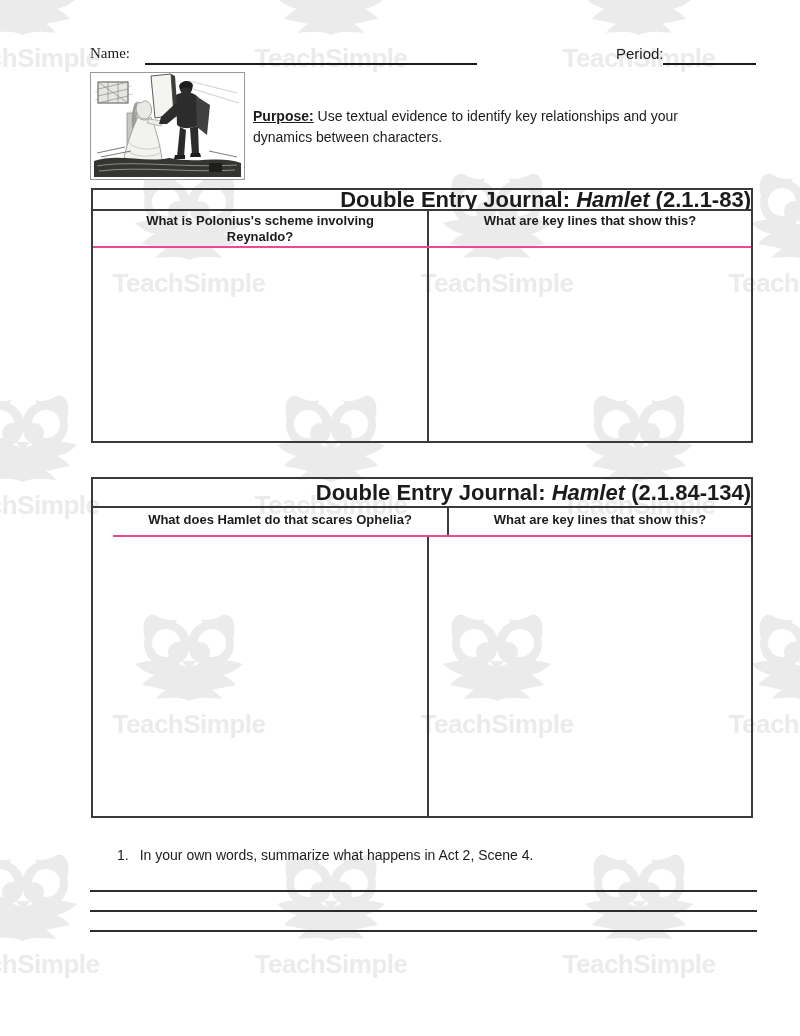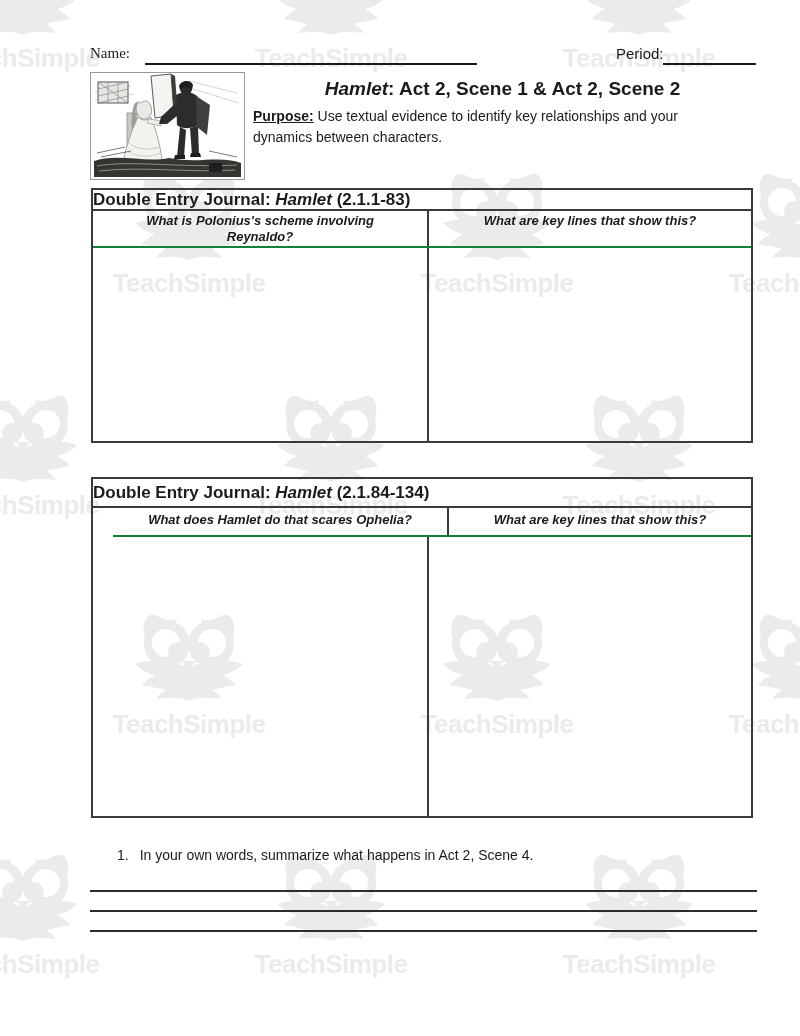--- a/index.html
+++ b/index.html
@@ -31,24 +31,24 @@
   }
   .it{font-style:italic;}
   .b{font-weight:700;text-decoration:underline;}
   .purpose{left:253px;top:106px;width:500px;font-size:14px;line-height:21px;}
   
   .jtable{
     border:2px solid #3a3a3a;background:transparent;display:flex;flex-direction:column;
     box-sizing:border-box;
   }
   .t-title{
-    border-bottom:2px solid #3a3a3a;text-align:left;font-weight:700;font-size:17px;
+    border-bottom:2px solid #3a3a3a;text-align:right;font-weight:700;font-size:22px;
     white-space:nowrap;overflow:hidden;
   }
-  .t-head{border-bottom:2px solid #15803d;display:flex;font-style:italic;}
+  .t-head{border-bottom:2px solid #ec4899;display:flex;}
   .t-body{flex:1;display:flex;}
   .cell{box-sizing:border-box;}
   .cell.c1{width:334px;}
   .cell.c2{flex:1;border-left:2px solid #3a3a3a;}
   .hdr-cell{font-weight:700;font-size:13px;line-height:16px;text-align:center;padding-top:2px;}
   .hdr-cell .wrap2{white-space:pre-line;display:inline-block;}
   #table1{left:91px;top:188px;width:662px;height:255px;}
   #table1 .t-title{height:19px;line-height:19px;}
   #table1 .t-head{height:35px;}
   #table2{left:91px;top:477px;width:662px;height:341px;}
@@ -354,21 +354,20 @@
         </g>
         <g stroke="#6b6b67" stroke-width="0.9">
           <line x1="6" y1="80" x2="34" y2="74"></line>
           <line x1="10" y1="84" x2="40" y2="78"></line>
           <line x1="118" y1="78" x2="146" y2="84"></line>
         </g>
         <rect x="118" y="90" width="13" height="9" fill="#1e1e1e"></rect>
       </svg>
     </div>
 
-    <div class="abs page-title"><span class="it">Hamlet</span><span>: Act 2, Scene 1 &amp; Act 2, Scene 2</span></div>
     <div class="abs purpose">
       <span class="b">Purpose:</span>
       <span>Use textual evidence to identify key relationships and your</span><br>
       <span>dynamics between characters.</span>
     </div>
 
     <div class="abs jtable" id="table1">
       <div class="t-title"><span>Double Entry Journal: </span><span class="it">Hamlet</span><span> (2.1.1-83)</span></div>
       <div class="t-head">
         <div class="cell c1 hdr-cell"><span class="wrap2">What is Polonius's scheme involving

